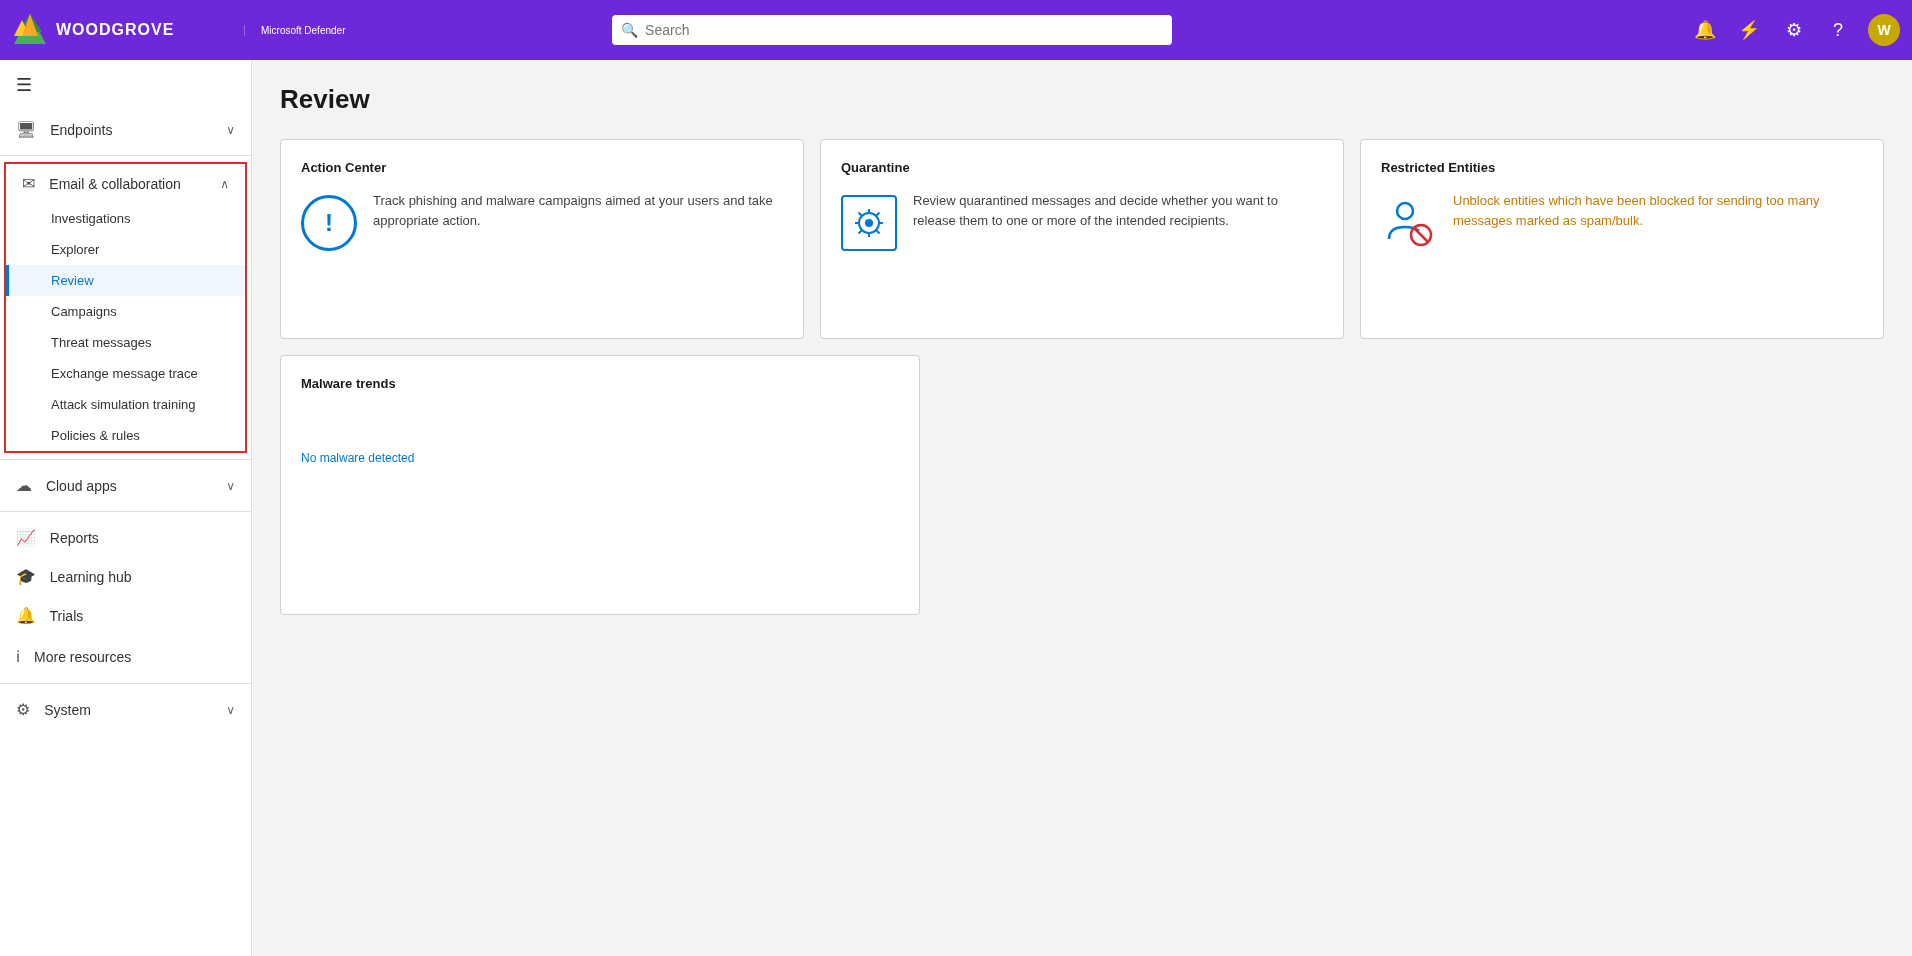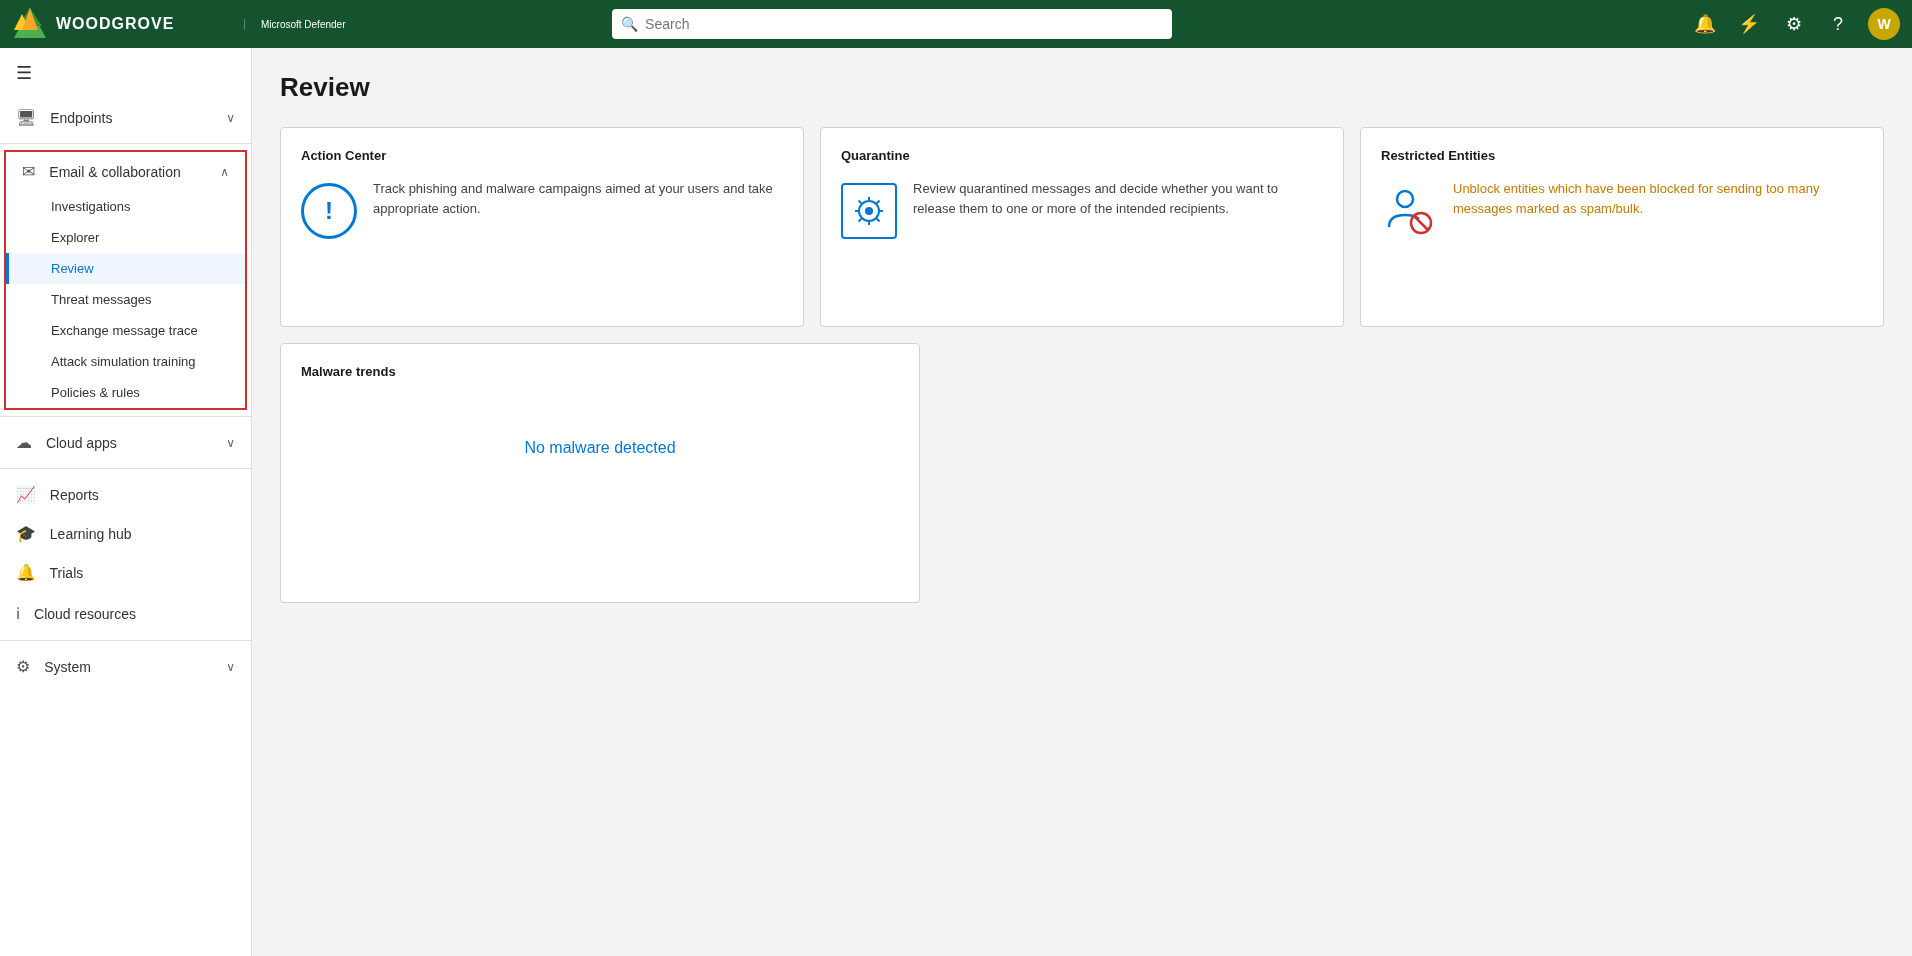--- a/index.html
+++ b/index.html
@@ -1,21 +1,21 @@
 <!DOCTYPE html>
 <html><head>
   <meta charset="utf-8">
   <style>
     * { box-sizing: border-box; margin: 0; padding: 0; }
     body { font-family: 'Segoe UI', Arial, sans-serif; font-size: 14px; background: #f3f3f3; display: flex; flex-direction: column; height: 100vh; overflow: hidden; }
 
     
     .topnav {
-      display: flex; align-items: center; background: #14532d; color: white;
-      height: 48px; padding: 0 12px; gap: 12px; flex-shrink: 0;
+      display: flex; align-items: center; background: #6d28d9; color: white;
+      height: 60px; padding: 0 12px; gap: 12px; flex-shrink: 0;
     }
     .topnav-logo { display: flex; align-items: center; gap: 8px; min-width: 220px; }
     .topnav-logo-text { font-size: 16px; font-weight: 600; letter-spacing: 1px; color: white; }
     .topnav-app-title { font-size: 10px; color: white; font-weight: 400; border-left: 1px solid rgba(255,255,255,0.3); padding-left: 16px; }
     .topnav-search {
       flex: 1; max-width: 560px; margin: 0 auto;
       background: white; border-radius: 4px; display: flex; align-items: center;
       padding: 0 10px; height: 30px; gap: 6px;
     }
     .topnav-search input {
@@ -90,21 +90,21 @@
       color: #0078d4; font-size: 24px; font-weight: 700;
     }
     
     .icon-quarantine {
       width: 56px; height: 56px; border: 2px solid #0078d4; border-radius: 4px;
       display: flex; align-items: center; justify-content: center; color: #0078d4; font-size: 24px;
     }
 
     
     .card-malware { max-width: 640px; min-height: 260px; }
-    .no-malware-text { color: #0078d4; text-align: center; margin-top: 60px; font-size: 16px; }
+    .no-malware-text { color: #0078d4; margin-top: 60px; font-size: 12px; }
 
     svg.logo { width: 36px; height: 36px; }
   </style>
 </head>
 <body>
 
 <nav class="topnav">
   <div class="topnav-logo">
     <svg class="logo" viewBox="0 0 36 36">
       <polygon points="18,2 34,32 2,32" fill="#4caf50"></polygon>
@@ -158,20 +158,23 @@
       <div class="sidebar-item">
         <span>Investigations</span>
       </div>
       <div class="sidebar-item">
         <span>Explorer</span>
       </div>
       <div class="sidebar-item active">
         <span>Review</span>
       </div>
       <div class="sidebar-item">
+        <span>Campaigns</span>
+      </div>
+      <div class="sidebar-item">
         <span>Threat messages</span>
       </div>
       <div class="sidebar-item">
         <span>Exchange message trace</span>
       </div>
       <div class="sidebar-item">
         <span>Attack simulation training</span>
       </div>
       <div class="sidebar-item">
         <span>Policies &amp; rules</span>
@@ -208,21 +211,21 @@
     </div>
     <div class="sidebar-section-header" style="padding-left:16px;">
       <span>
         <span class="sidebar-section-icon">🔔</span>
         <span>Trials</span>
       </span>
     </div>
     <div class="sidebar-section-header" style="padding-left:16px;">
       <span>
         <span class="sidebar-section-icon">ℹ</span>
-        <span>Cloud resources</span>
+        <span>More resources</span>
       </span>
     </div>
 
     <hr class="sidebar-divider">
 
     
     <div class="sidebar-section">
       <button class="sidebar-section-header">
         <span>
           <span class="sidebar-section-icon">⚙</span>

